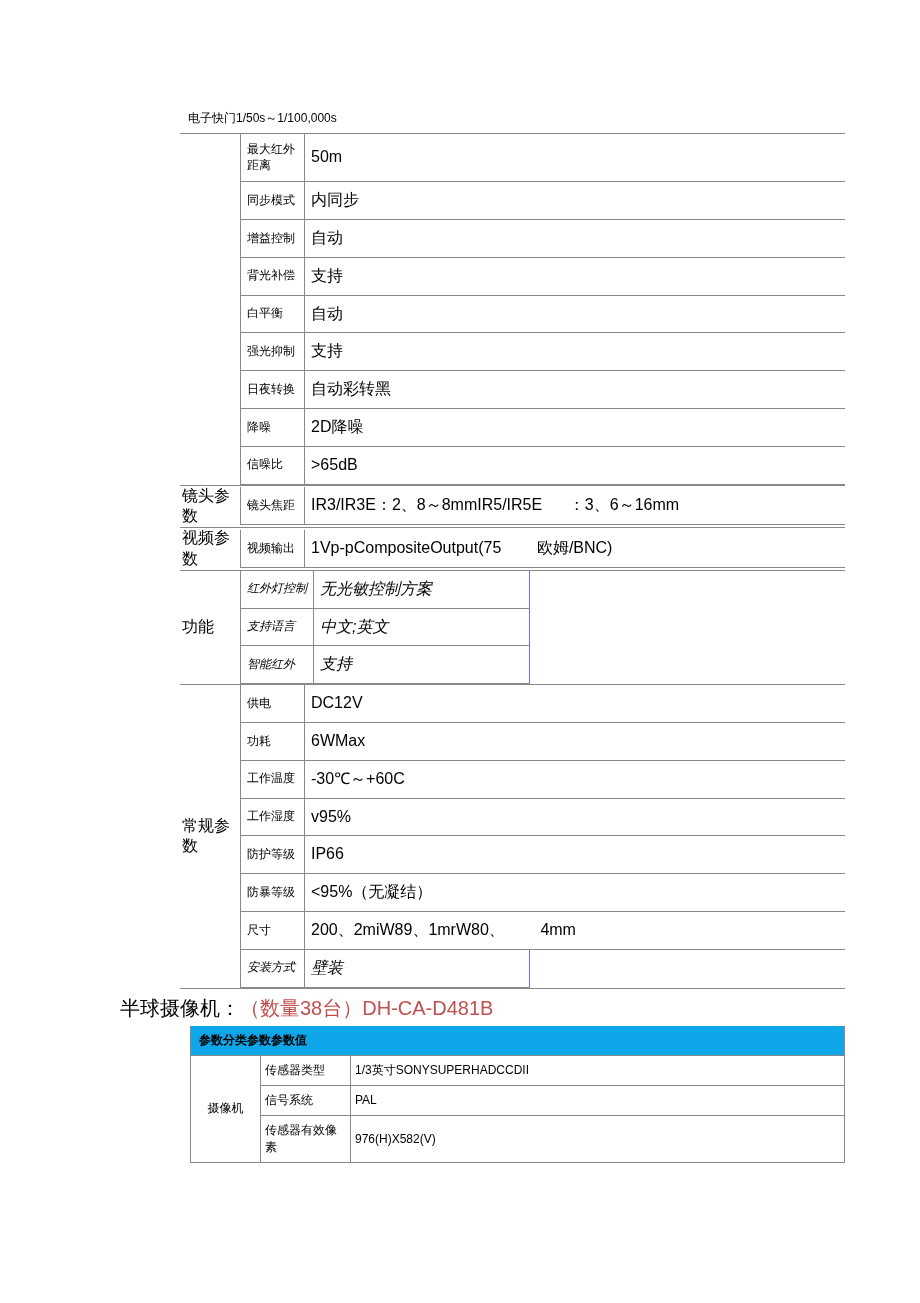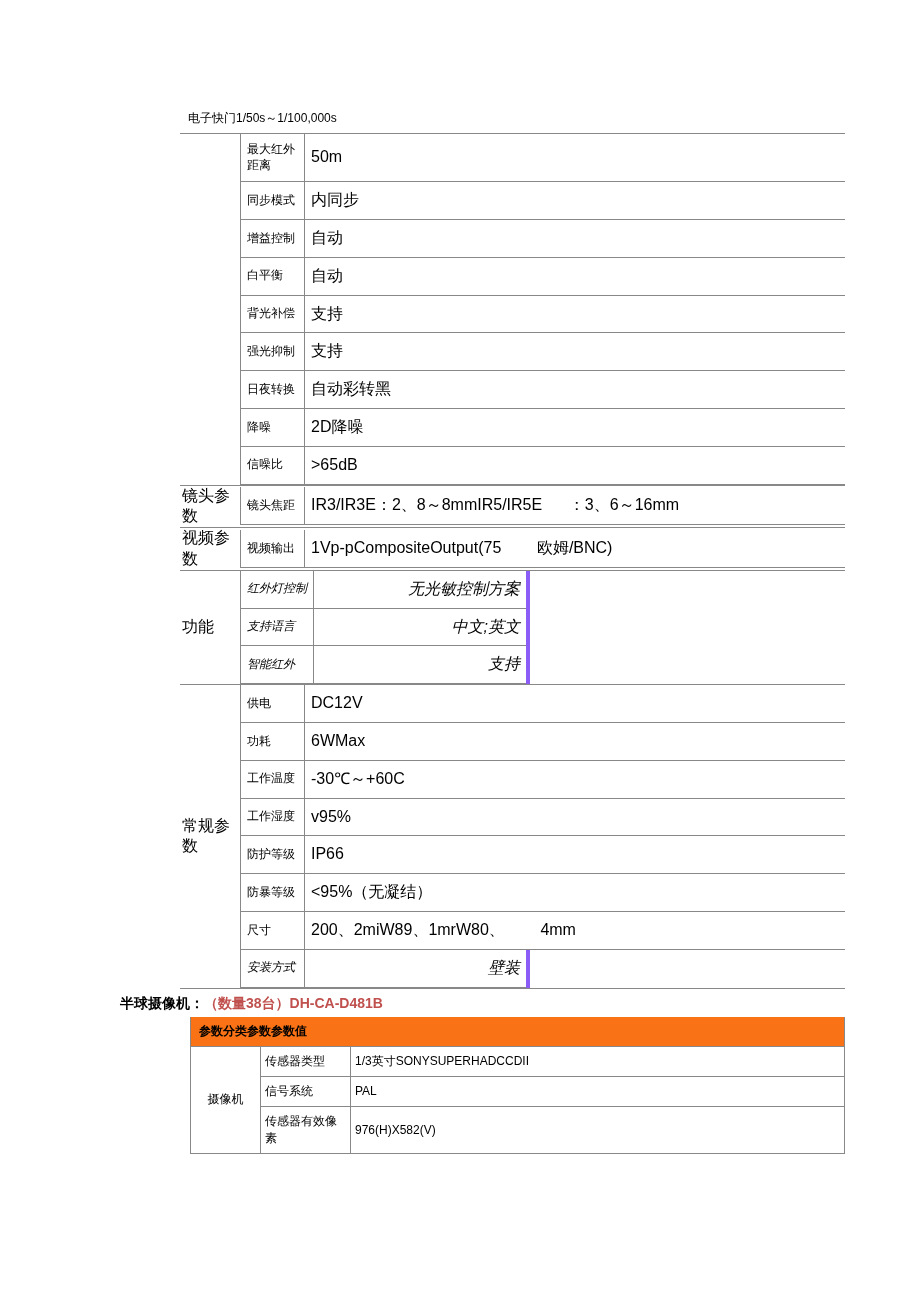--- a/index.html
+++ b/index.html
@@ -60,29 +60,28 @@
       border-top: none;
     }
     table.inner-tbl td.param {
       width: 64px;
       font-size: 12px;
     }
     table.inner-tbl td.val {
       font-size: 16px;
     }
     .section-title {
-      font-size: 14px;
+      font-size: 20px;
       margin: 6px 0 4px -60px;
-      font-weight: bold;
     }
     .reddish {
       color: #c0504d;
     }
     .header-bar {
-      background: #f97316;
+      background: #0ea5e9;
       font-weight: bold;
       padding: 6px 8px;
       font-size: 12px;
       margin-left: 10px;
       border-left: 1px solid #888;
       border-right: 1px solid #888;
     }
     table.specs2 {
       width: 655px;
       margin-left: 10px;
@@ -102,22 +101,21 @@
     table.specs2 td.param2 {
       width: 90px;
     }
     table.specs2 td.val2 {
     }
     table.inner-tbl.narrow {
       width: 290px;
       font-style: italic;
     }
     table.inner-tbl.narrow td.val {
-      border-right: 4px solid #8b5cf6;
-      text-align: right;
+      border-right: 1px solid #8b5cf6;
     }
     .nowrap {
       white-space: nowrap;
     }
   </style>
 </head>
 <body>
 
 <div class="content">
 
@@ -136,26 +134,26 @@
                 </tr>
           <tr>
                   <td class="param">同步模式</td>
                   <td class="val">内同步</td>
                 </tr>
           <tr>
                   <td class="param">增益控制</td>
                   <td class="val">自动</td>
                 </tr>
           <tr>
+                  <td class="param">背光补偿</td>
+                  <td class="val">支持</td>
+                </tr>
+          <tr>
                   <td class="param">白平衡</td>
                   <td class="val">自动</td>
-                </tr>
-          <tr>
-                  <td class="param">背光补偿</td>
-                  <td class="val">支持</td>
                 </tr>
           <tr>
                   <td class="param">强光抑制</td>
                   <td class="val">支持</td>
                 </tr>
           <tr>
                   <td class="param">日夜转换</td>
                   <td class="val">自动彩转黑</td>
                 </tr>
           <tr>

